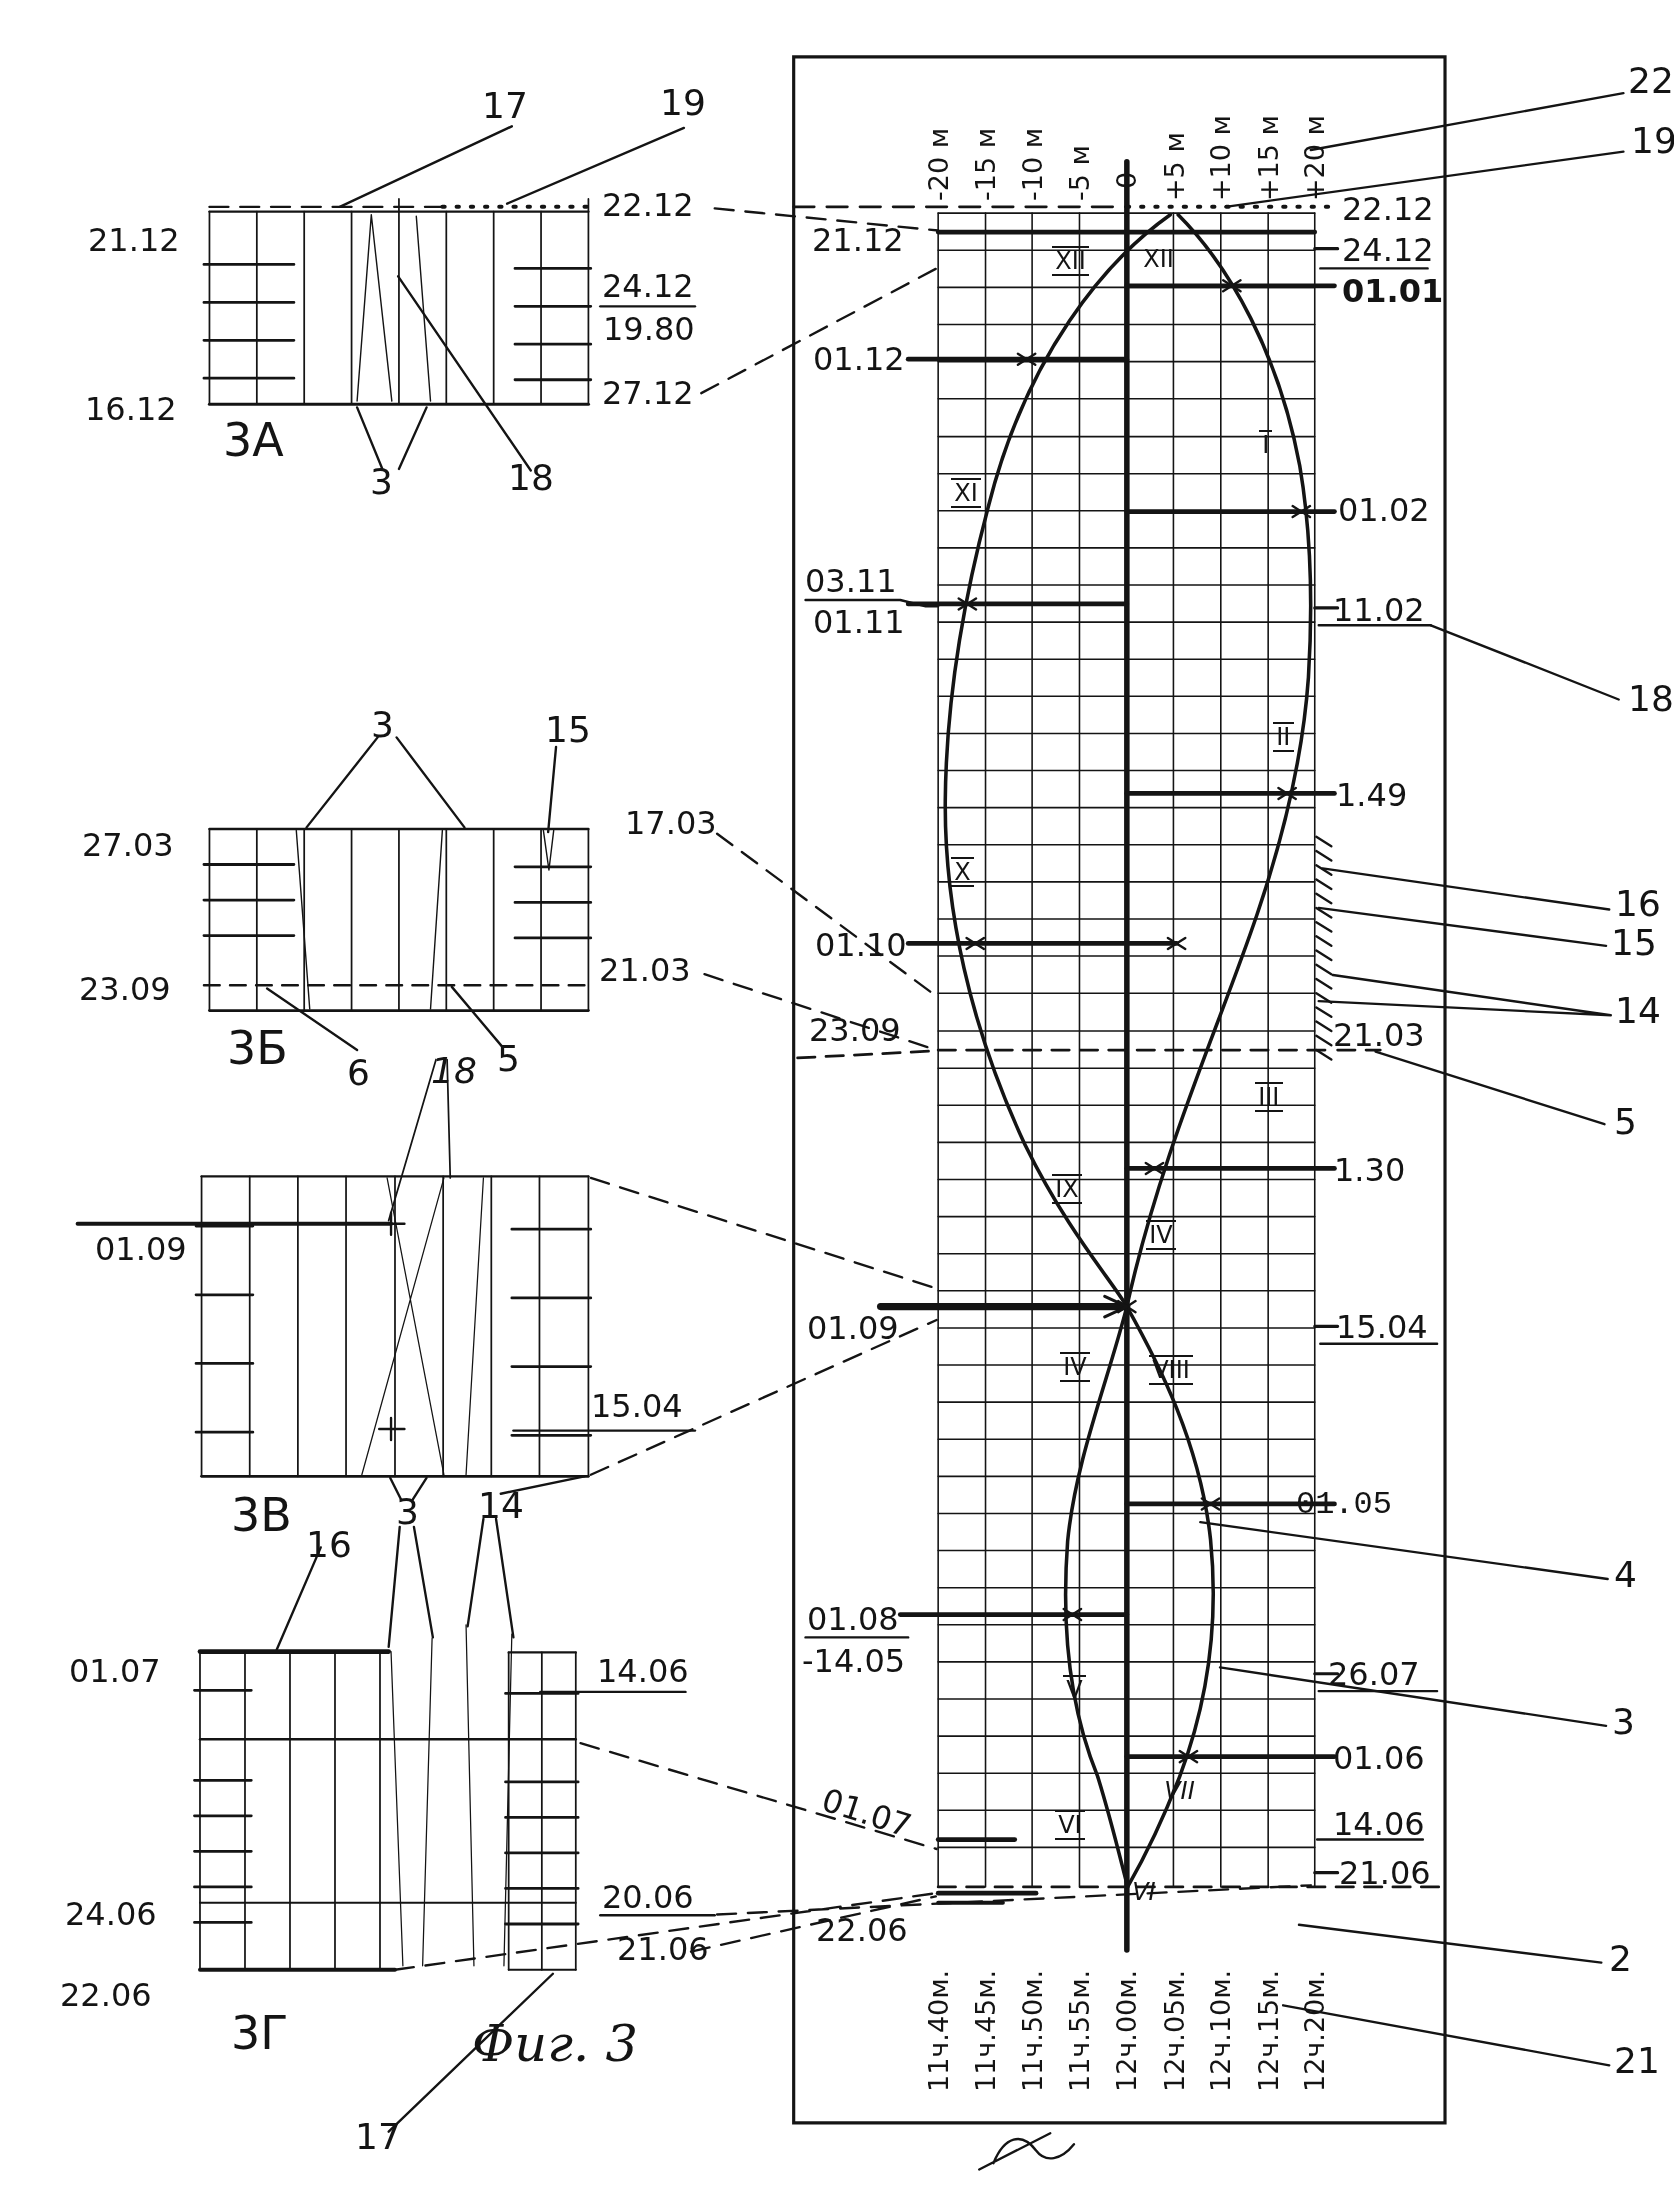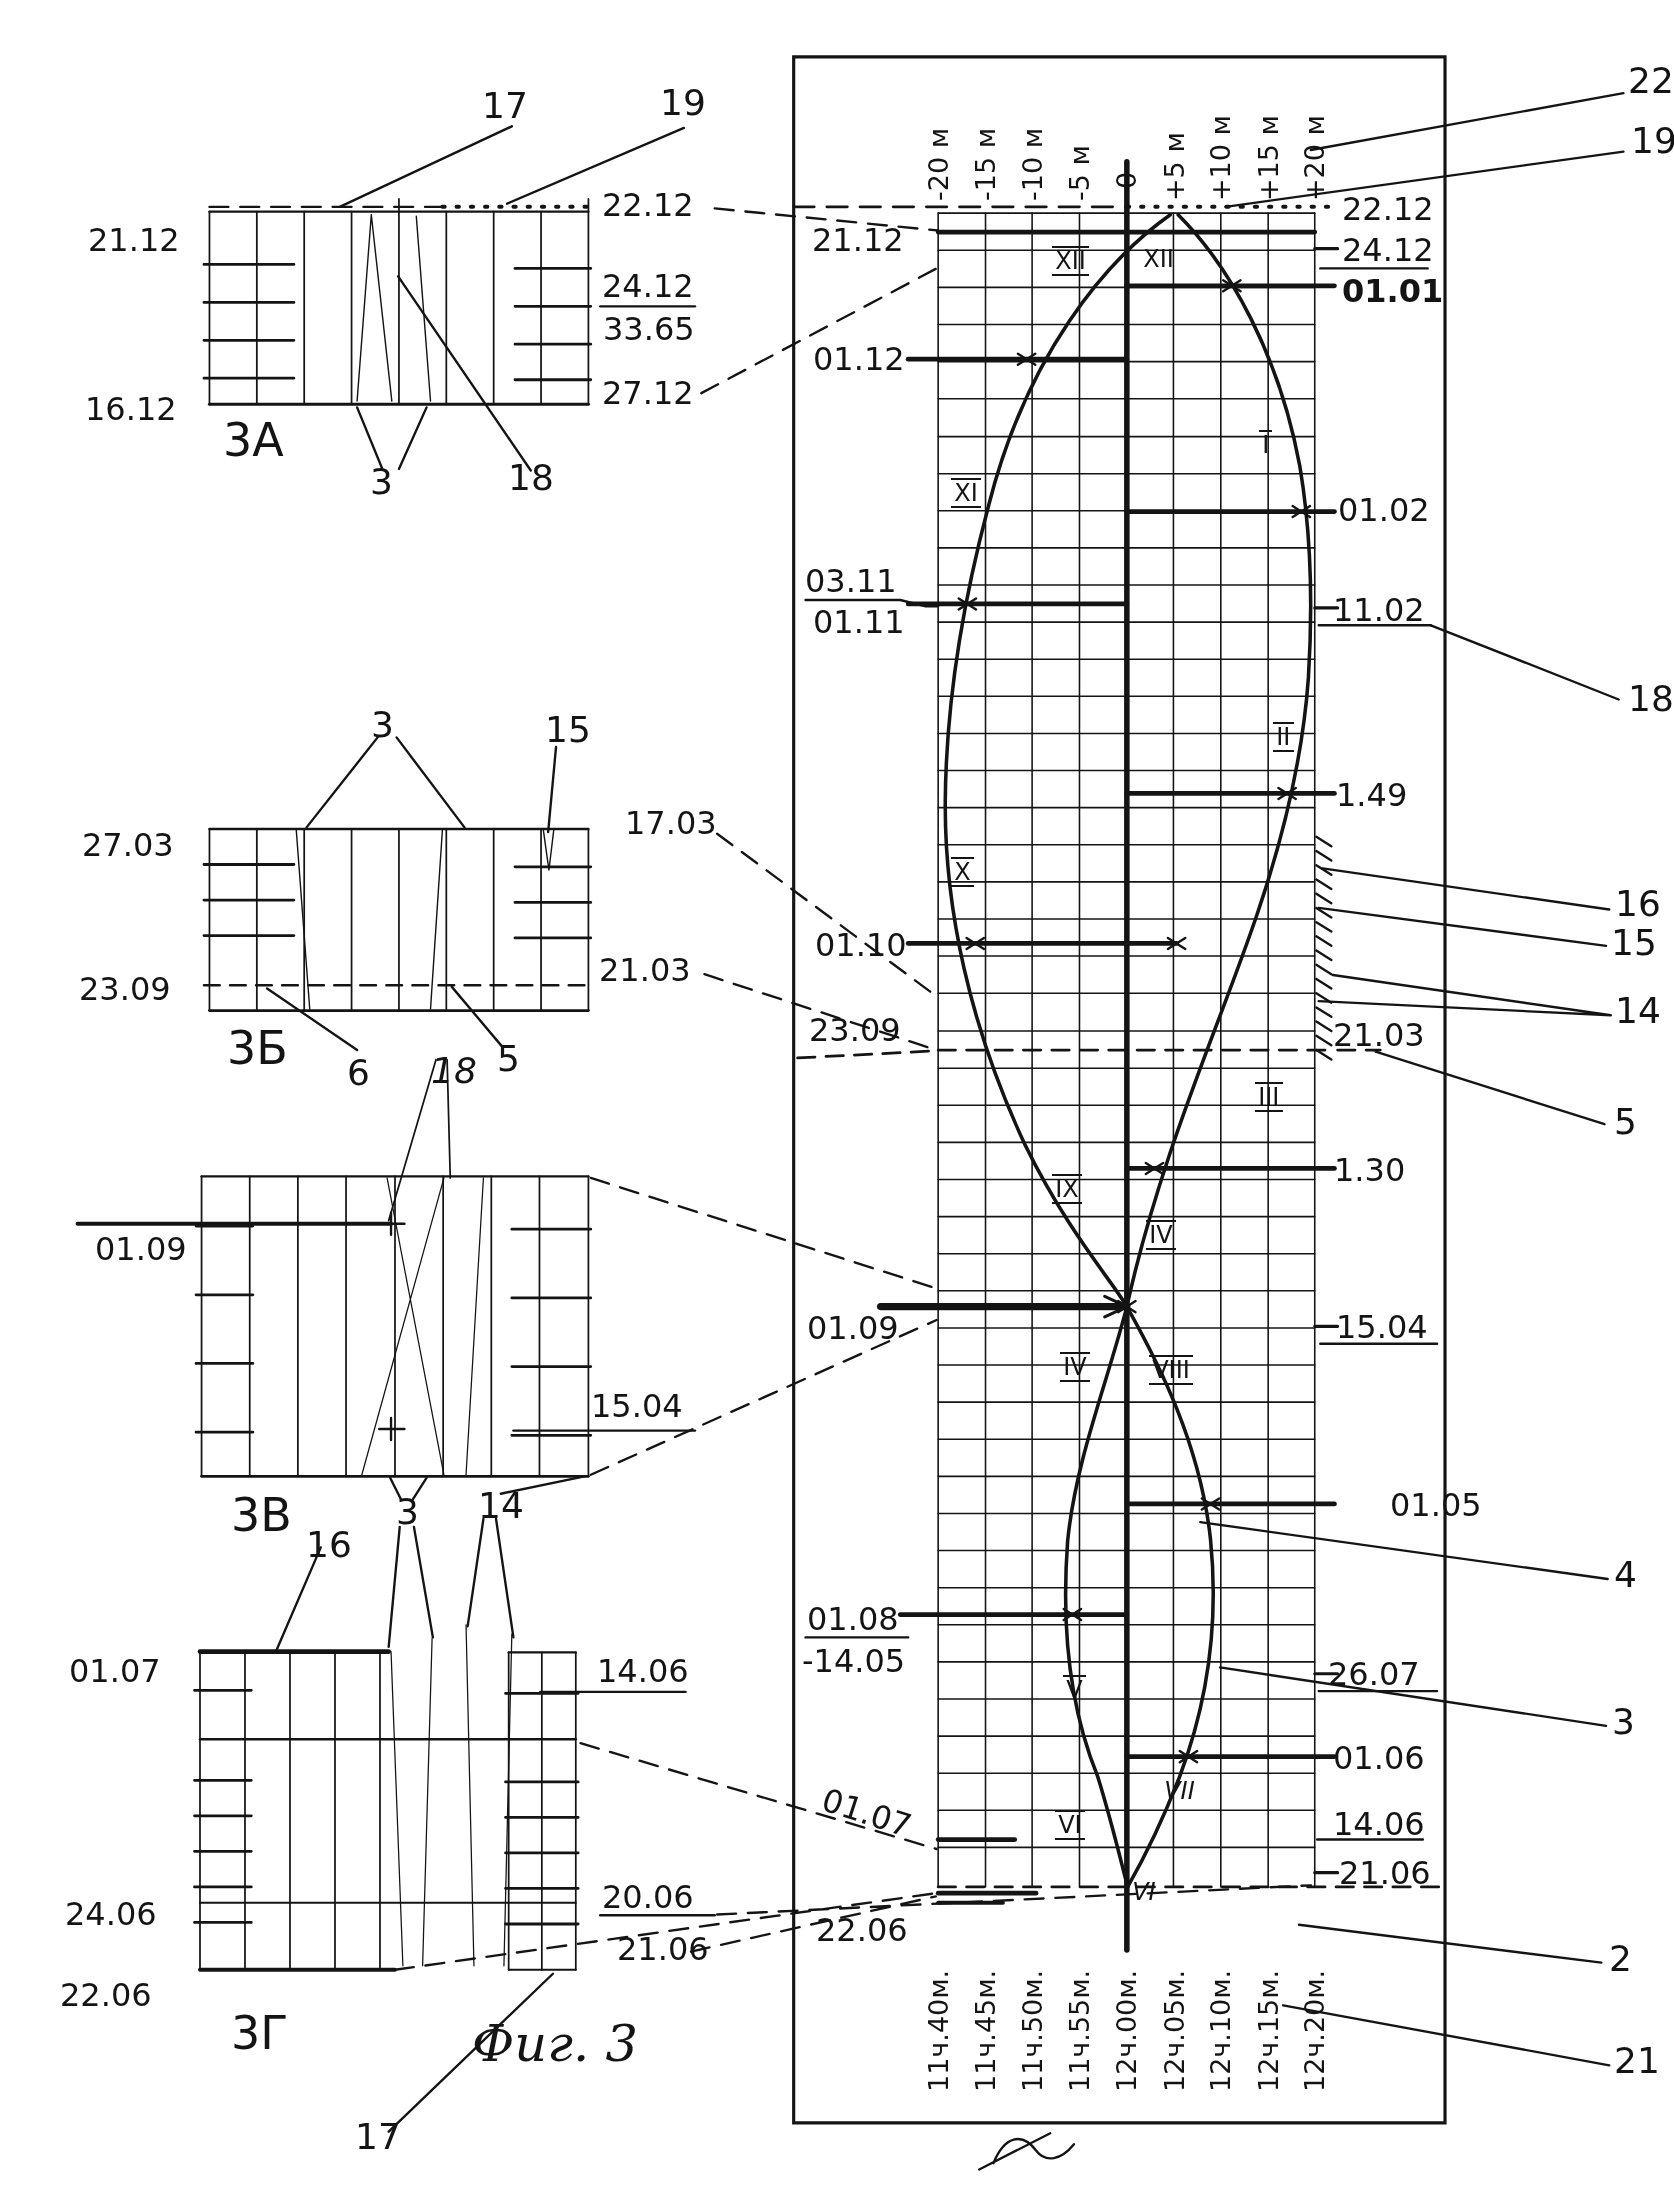--- a/index.html
+++ b/index.html
@@ -228,21 +228,21 @@
       <span class="t" style="left: 816px; top: 1914px;">22.06</span>
       <span class="t" style="left: 1342px; top: 193px;">22.12</span>
       <span class="t" style="left: 1342px; top: 234px;">24.12</span>
       <span class="t" style="left: 1342px; top: 275px; font-weight: bold;">01.01</span>
       <span class="t" style="left: 1338px; top: 494px;">01.02</span>
       <span class="t" style="left: 1333px; top: 594px;">11.02</span>
       <span class="t" style="left: 1336px; top: 779px;">1.49</span>
       <span class="t" style="left: 1333px; top: 1019px;">21.03</span>
       <span class="t" style="left: 1334px; top: 1154px;">1.30</span>
       <span class="t" style="left: 1336px; top: 1311px;">15.04</span>
-      <span class="t" style="left: 1390px; top: 1489px;">01.05</span>
+      <span class="t" style="left: 1296px; top: 1489px; font-family: Liberation Mono, monospace;">01.05</span>
       <span class="t" style="left: 1328px; top: 1658px;">26.07</span>
       <span class="t" style="left: 1333px; top: 1742px;">01.06</span>
       <span class="t" style="left: 1333px; top: 1808px;">14.06</span>
       <span class="t" style="left: 1339px; top: 1857px;">21.06</span>
       <span class="t rn" style="left: 1052px; top: 246px;">XII</span>
       <span class="t rnp" style="left: 1140px; top: 246px;">XII</span>
       <span class="t rnt" style="left: 1259px; top: 430px;">I</span>
       <span class="t rn" style="left: 951px; top: 478px;">XI</span>
       <span class="t rn" style="left: 1273px; top: 722px;">II</span>
       <span class="t rn" style="left: 951px; top: 857px;">X</span>
@@ -264,21 +264,21 @@
       <span class="t c" style="left: 1614px; top: 1104px;">5</span>
       <span class="t c" style="left: 1614px; top: 1557px;">4</span>
       <span class="t c" style="left: 1612px; top: 1704px;">3</span>
       <span class="t c" style="left: 1609px; top: 1941px;">2</span>
       <span class="t c" style="left: 1614px; top: 2043px;">21</span>
       <span class="t big" style="left: 223px; top: 417px;">3А</span>
       <span class="t" style="left: 88px; top: 224px;">21.12</span>
       <span class="t" style="left: 85px; top: 393px;">16.12</span>
       <span class="t" style="left: 602px; top: 189px;">22.12</span>
       <span class="t" style="left: 602px; top: 270px;">24.12</span>
-      <span class="t" style="left: 603px; top: 313px;">33.65</span>
+      <span class="t" style="left: 603px; top: 313px;">19.80</span>
       <span class="t" style="left: 602px; top: 377px;">27.12</span>
       <span class="t c" style="left: 482px; top: 88px;">17</span>
       <span class="t c" style="left: 660px; top: 85px;">19</span>
       <span class="t c" style="left: 370px; top: 464px;">3</span>
       <span class="t c" style="left: 508px; top: 460px;">18</span>
       <span class="t big" style="left: 227px; top: 1025px;">3Б</span>
       <span class="t" style="left: 82px; top: 829px;">27.03</span>
       <span class="t" style="left: 79px; top: 973px;">23.09</span>
       <span class="t" style="left: 625px; top: 807px;">17.03</span>
       <span class="t" style="left: 599px; top: 954px;">21.03</span>

